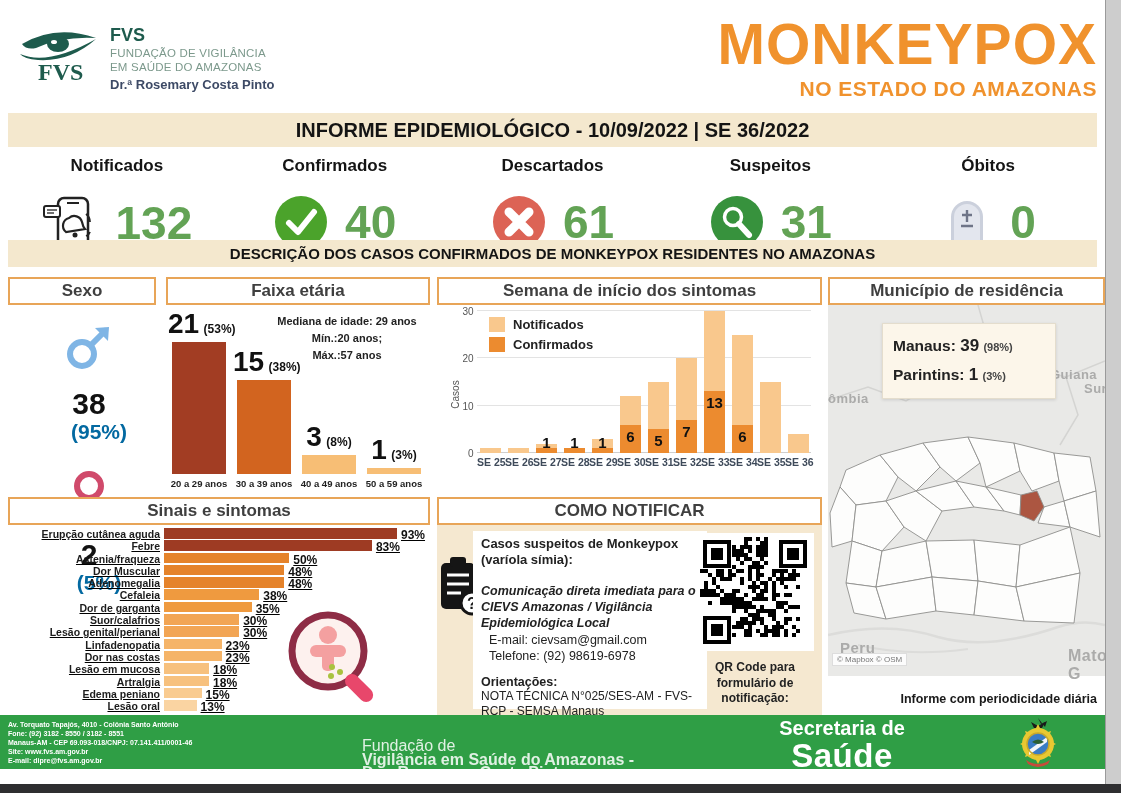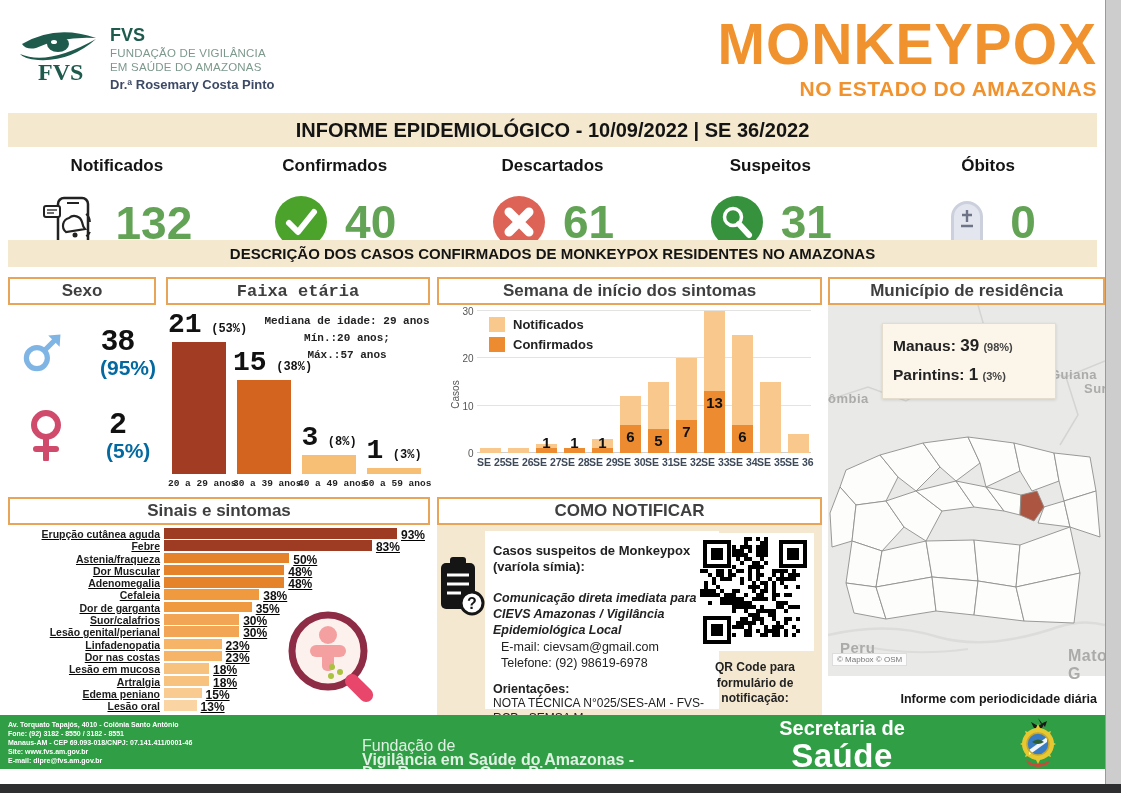--- a/index.html
+++ b/index.html
@@ -25,28 +25,28 @@
   .stats-row{position:absolute;left:8px;top:151px;width:1089px;height:88px;display:flex;}
   .stat{flex:1;display:flex;flex-direction:column;align-items:center;}
   .stat-label{font-size:17px;font-weight:bold;color:#141414;margin-top:5px;}
   .stat-body{display:flex;align-items:center;gap:16px;margin-top:18px;}
   .stat-value{font-size:46px;font-weight:800;color:#63A355;}
 
   
   .box{position:absolute;}
   .box-header{height:24px;border:2px solid #E8A558;background:#fff;display:flex;align-items:center;justify-content:center;font-size:17px;font-weight:bold;color:#3F3F3F;}
   #sexo-box{left:8px;top:277px;width:148px;height:212px;}
-  #faixa-box{left:166px;top:277px;width:264px;height:212px;font-family:Liberation Mono, monospace;}
+  #faixa-box{left:166px;top:277px;width:264px;height:212px;}
   #semana-box{left:437px;top:277px;width:385px;height:212px;}
   #municipio-box{left:828px;top:277px;width:277px;height:405px;}
   #sinais-box{left:8px;top:497px;width:422px;height:218px;}
   #como-box{left:437px;top:497px;width:385px;height:218px;}
 
   
-  .sexo-row{display:flex;align-items:center;margin:18px 0 0 14px;gap:16px;}
+  .sexo-row{display:flex;align-items:center;margin:18px 0 0 14px;gap:16px;flex-direction:column;}
   .sexo-row.female{margin-top:26px;}
   .sexo-num{font-size:30px;font-weight:800;color:#111;text-align:center;line-height:1.1;}
   .sexo-pct{font-size:21px;font-weight:bold;color:#0369a1;text-align:center;margin-left:20px;}
 
   
   #faixa-content{position:relative;height:184px;}
   .faixa-note{position:absolute;right:0px;top:8px;width:166px;text-align:center;font-size:11px;font-weight:bold;color:#222;line-height:1.55;}
   #faixa-bars{position:absolute;left:2px;right:2px;top:0;bottom:0;}
   .f-col{position:absolute;bottom:0;width:62px;}
   .f-bar{position:absolute;bottom:15px;left:4px;width:54px;}
@@ -80,21 +80,21 @@
   
   #sinais-rows{position:absolute;top:31px;left:0;right:0;}
   .s-row{display:flex;align-items:flex-start;height:12.3px;text-decoration:underline;}
   .s-label{width:152px;text-align:right;font-size:10.5px;font-weight:bold;color:#1c1c1c;padding-right:4px;white-space:nowrap;}
   .s-bar{height:10.5px;}
   .s-pct{font-size:12px;font-weight:bold;color:#111;margin-left:4px;}
   #sinais-mag{position:absolute;right:48px;bottom:6px;}
 
   
   .como-content{position:absolute;top:28px;left:0;right:0;bottom:0;background:#F5E8D0;}
-  .como-card{position:absolute;left:48px;top:6px;width:218px;bottom:6px;background:#fff;padding:12px 8px;font-size:12px;color:#222;}
+  .como-card{position:absolute;left:36px;top:6px;width:218px;bottom:6px;background:#fff;padding:5px 8px;font-size:12px;color:#222;}
   .cc-h{font-weight:800;font-size:13px;line-height:1.25;}
   .cc-it{font-style:italic;font-weight:bold;font-size:12.5px;line-height:1.3;margin-top:14px;}
   .cc-line{margin-left:8px;margin-top:2px;font-size:12.5px;}
   .cc-or{font-weight:800;margin-top:12px;font-size:12.5px;}
   .cc-ortext{font-size:12px;line-height:1.25;}
   .cc-linkrow{margin-left:8px;margin-top:1px;font-size:12.5px;}
   .link{color:#4A9BD5;text-decoration:underline;}
   .qr-wrap{position:absolute;right:8px;top:8px;width:118px;text-align:center;}
   #qr{position:relative;width:104px;height:104px;background:#fff;margin:0 auto;padding:7px;}
   .qr-cell{position:absolute;width:4px;height:4px;background:#000;}

